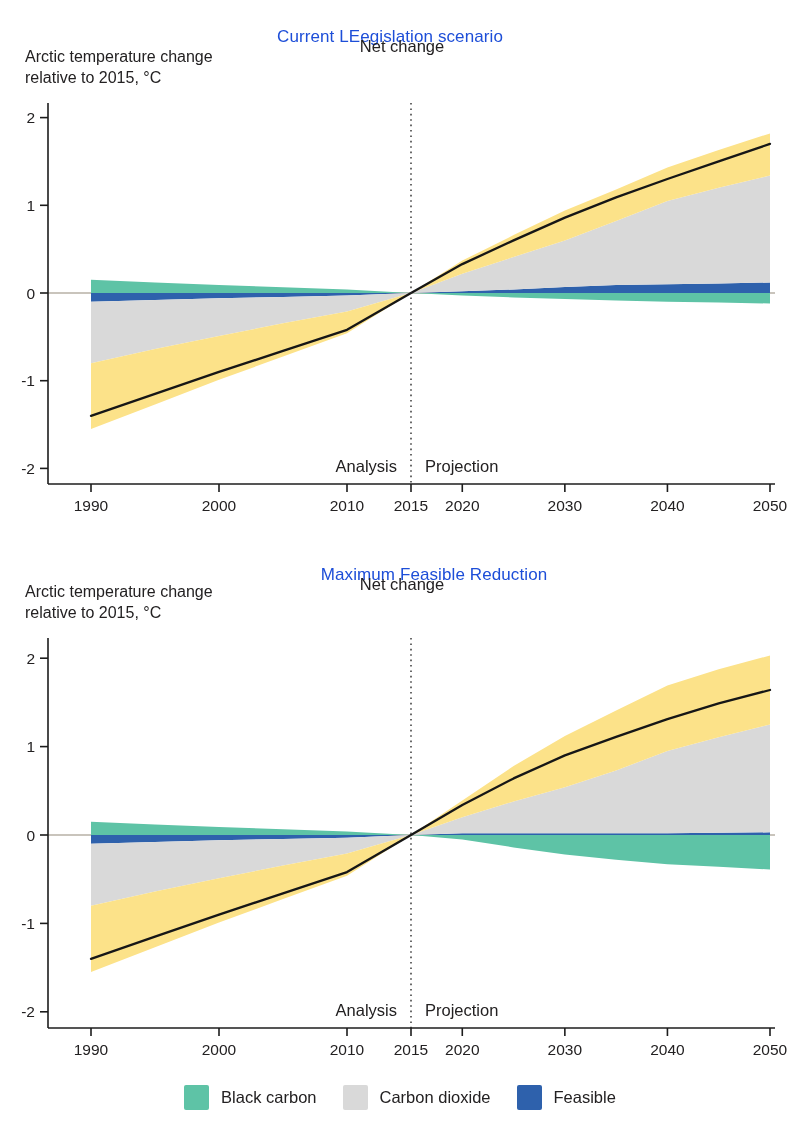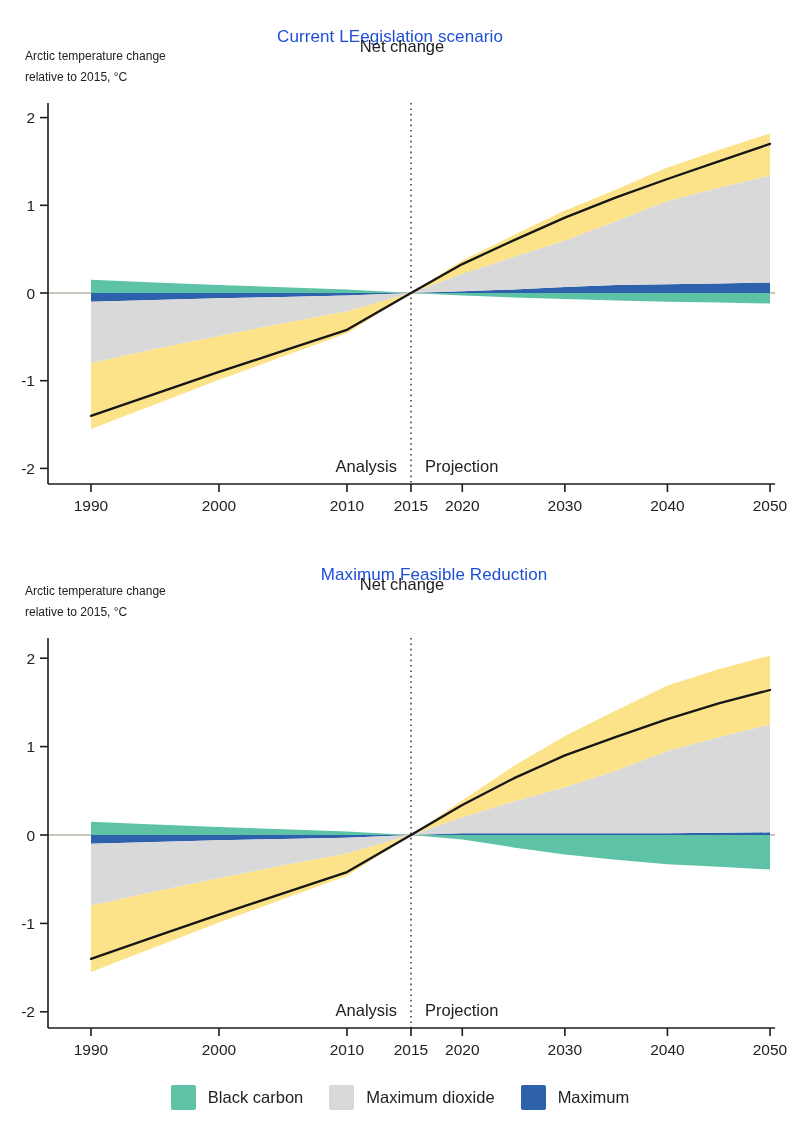--- a/index.html
+++ b/index.html
@@ -26,21 +26,21 @@
     position: absolute;
     left: 12px;
     width: 780px;
     text-align: center;
     font-size: 16.5px;
     font-weight: normal;
     color: #232122;
   }
   .ylabel {
     position: absolute;
-    font-size: 12px;
+    font-size: 16px;
     line-height: 21px;
     color: #232122;
   }
   .plot {
     position: absolute;
     left: 0;
     width: 800px;
     height: 440px;
   }
   svg { font-family: "Liberation Sans", sans-serif; }
@@ -160,21 +160,21 @@
       </svg>
   </section>
 
   <div class="legend" id="legend">
       <div class="legend-item">
         <span class="legend-swatch" style="background: rgb(94, 195, 166);"></span>
         <span class="legend-label">Black carbon</span>
       </div>
       <div class="legend-item">
         <span class="legend-swatch" style="background: rgb(217, 217, 217);"></span>
-        <span class="legend-label">Maximum dioxide</span>
+        <span class="legend-label">Carbon dioxide</span>
       </div>
       <div class="legend-item">
         <span class="legend-swatch" style="background: rgb(46, 97, 172);"></span>
-        <span class="legend-label">Maximum</span>
+        <span class="legend-label">Feasible</span>
       </div>
     </div>
 
 </div>
 
 </body></html>

